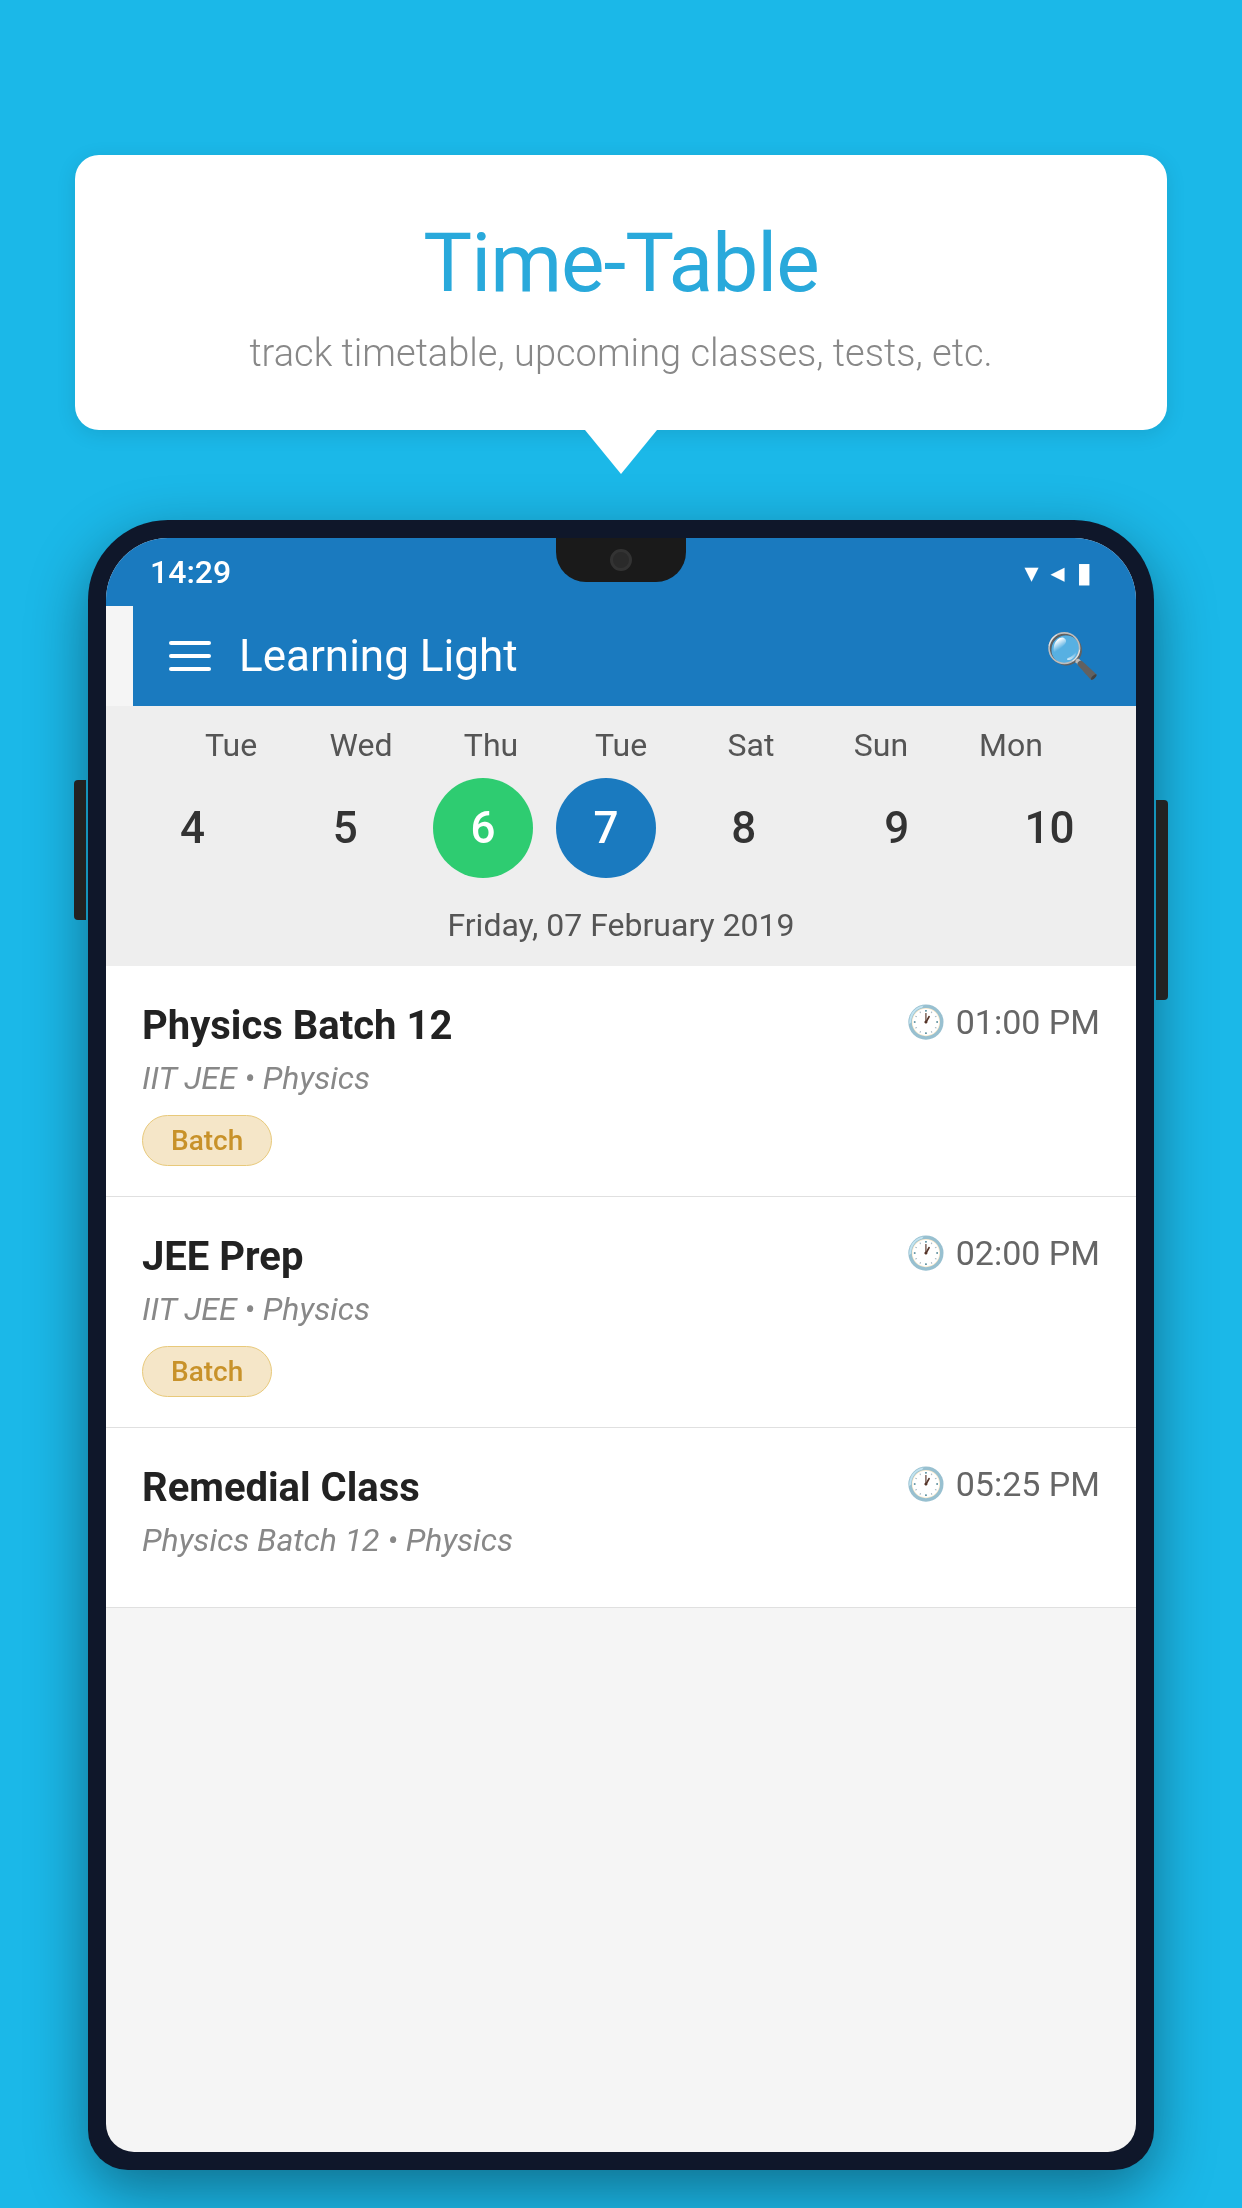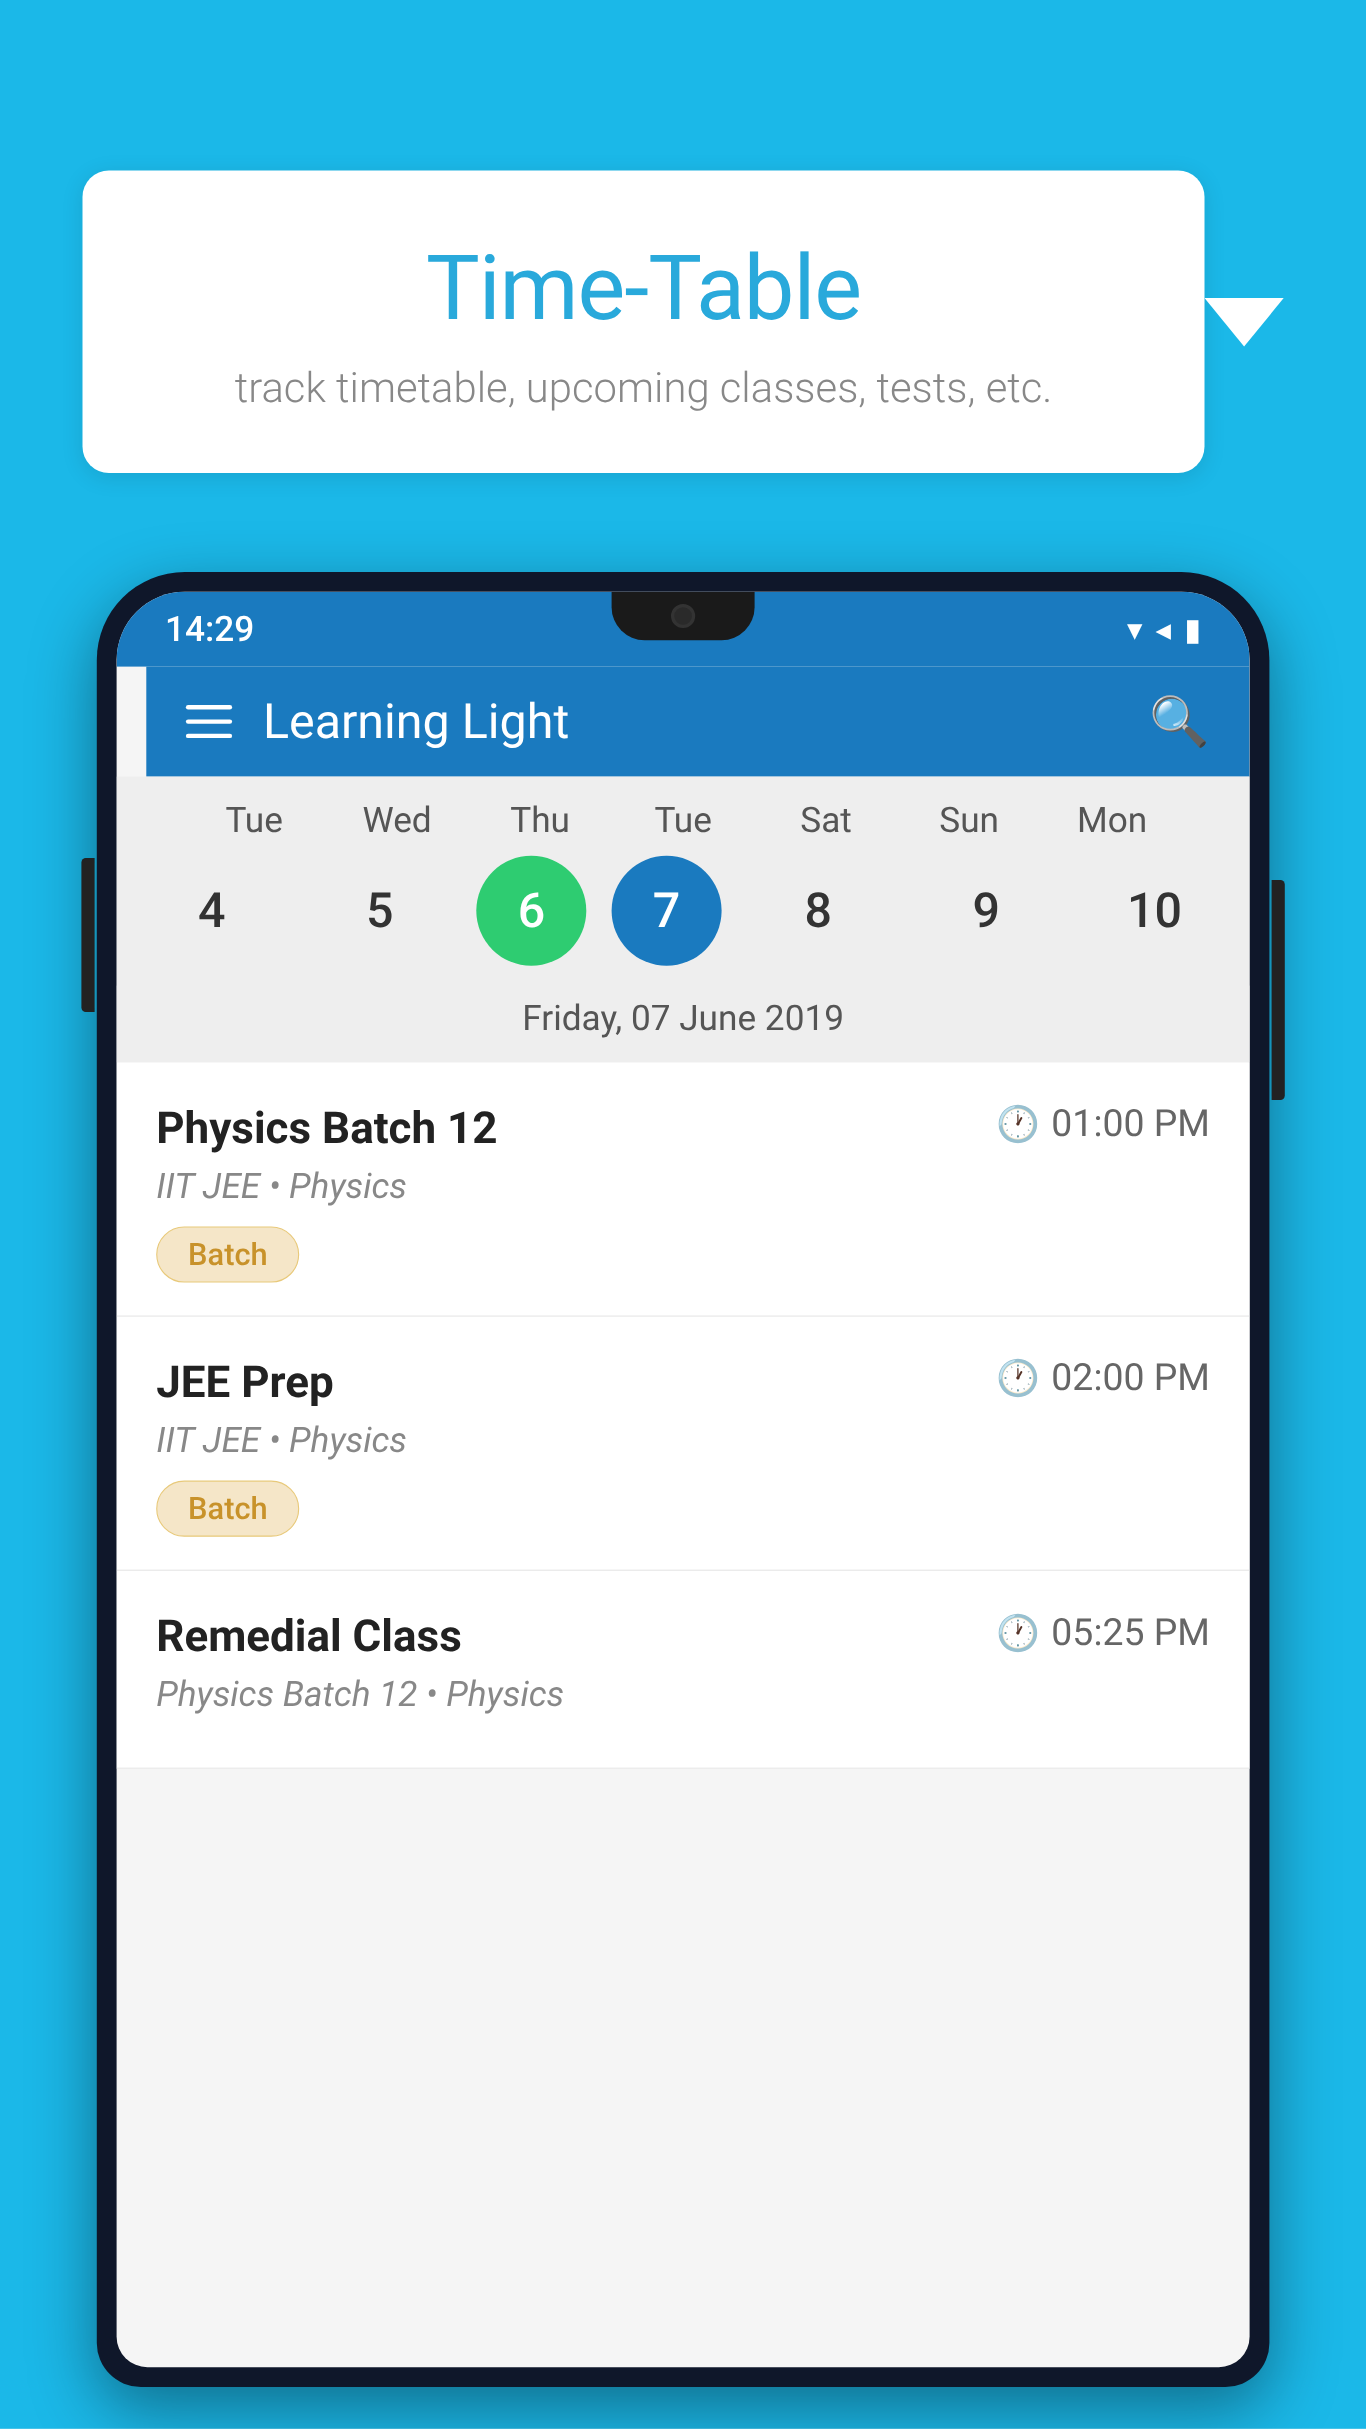--- a/index.html
+++ b/index.html
@@ -14,21 +14,21 @@
       position: relative;
     }
 
     
     .speech-bubble-container {
       position: absolute;
       top: 155px;
       left: 75px;
       right: 75px;
       display: flex;
-      flex-direction: row;
+      flex-direction: column;
       align-items: center;
     }
 
     .speech-bubble {
       background: white;
       border-radius: 24px;
       padding: 60px 40px 55px;
       text-align: center;
       width: 100%;
       box-shadow: 0 4px 20px rgba(0,0,0,0.1);
@@ -366,21 +366,21 @@
         </div>
         <div class="dates-row">
           <div class="date-item">4</div>
           <div class="date-item">5</div>
           <div class="date-item today">6</div>
           <div class="date-item selected">7</div>
           <div class="date-item">8</div>
           <div class="date-item">9</div>
           <div class="date-item">10</div>
         </div>
-        <div class="selected-date-label">Friday, 07 June 2019</div>
+        <div class="selected-date-label">Friday, 07 February 2019</div>
       </div>
 
       <div class="schedule-list">
 
         <div class="schedule-item">
           <div class="schedule-item-header">
             <span class="schedule-title">Physics Batch 12</span>
             <span class="schedule-time">
               <span class="clock-icon">🕐</span>
               01:00 PM

